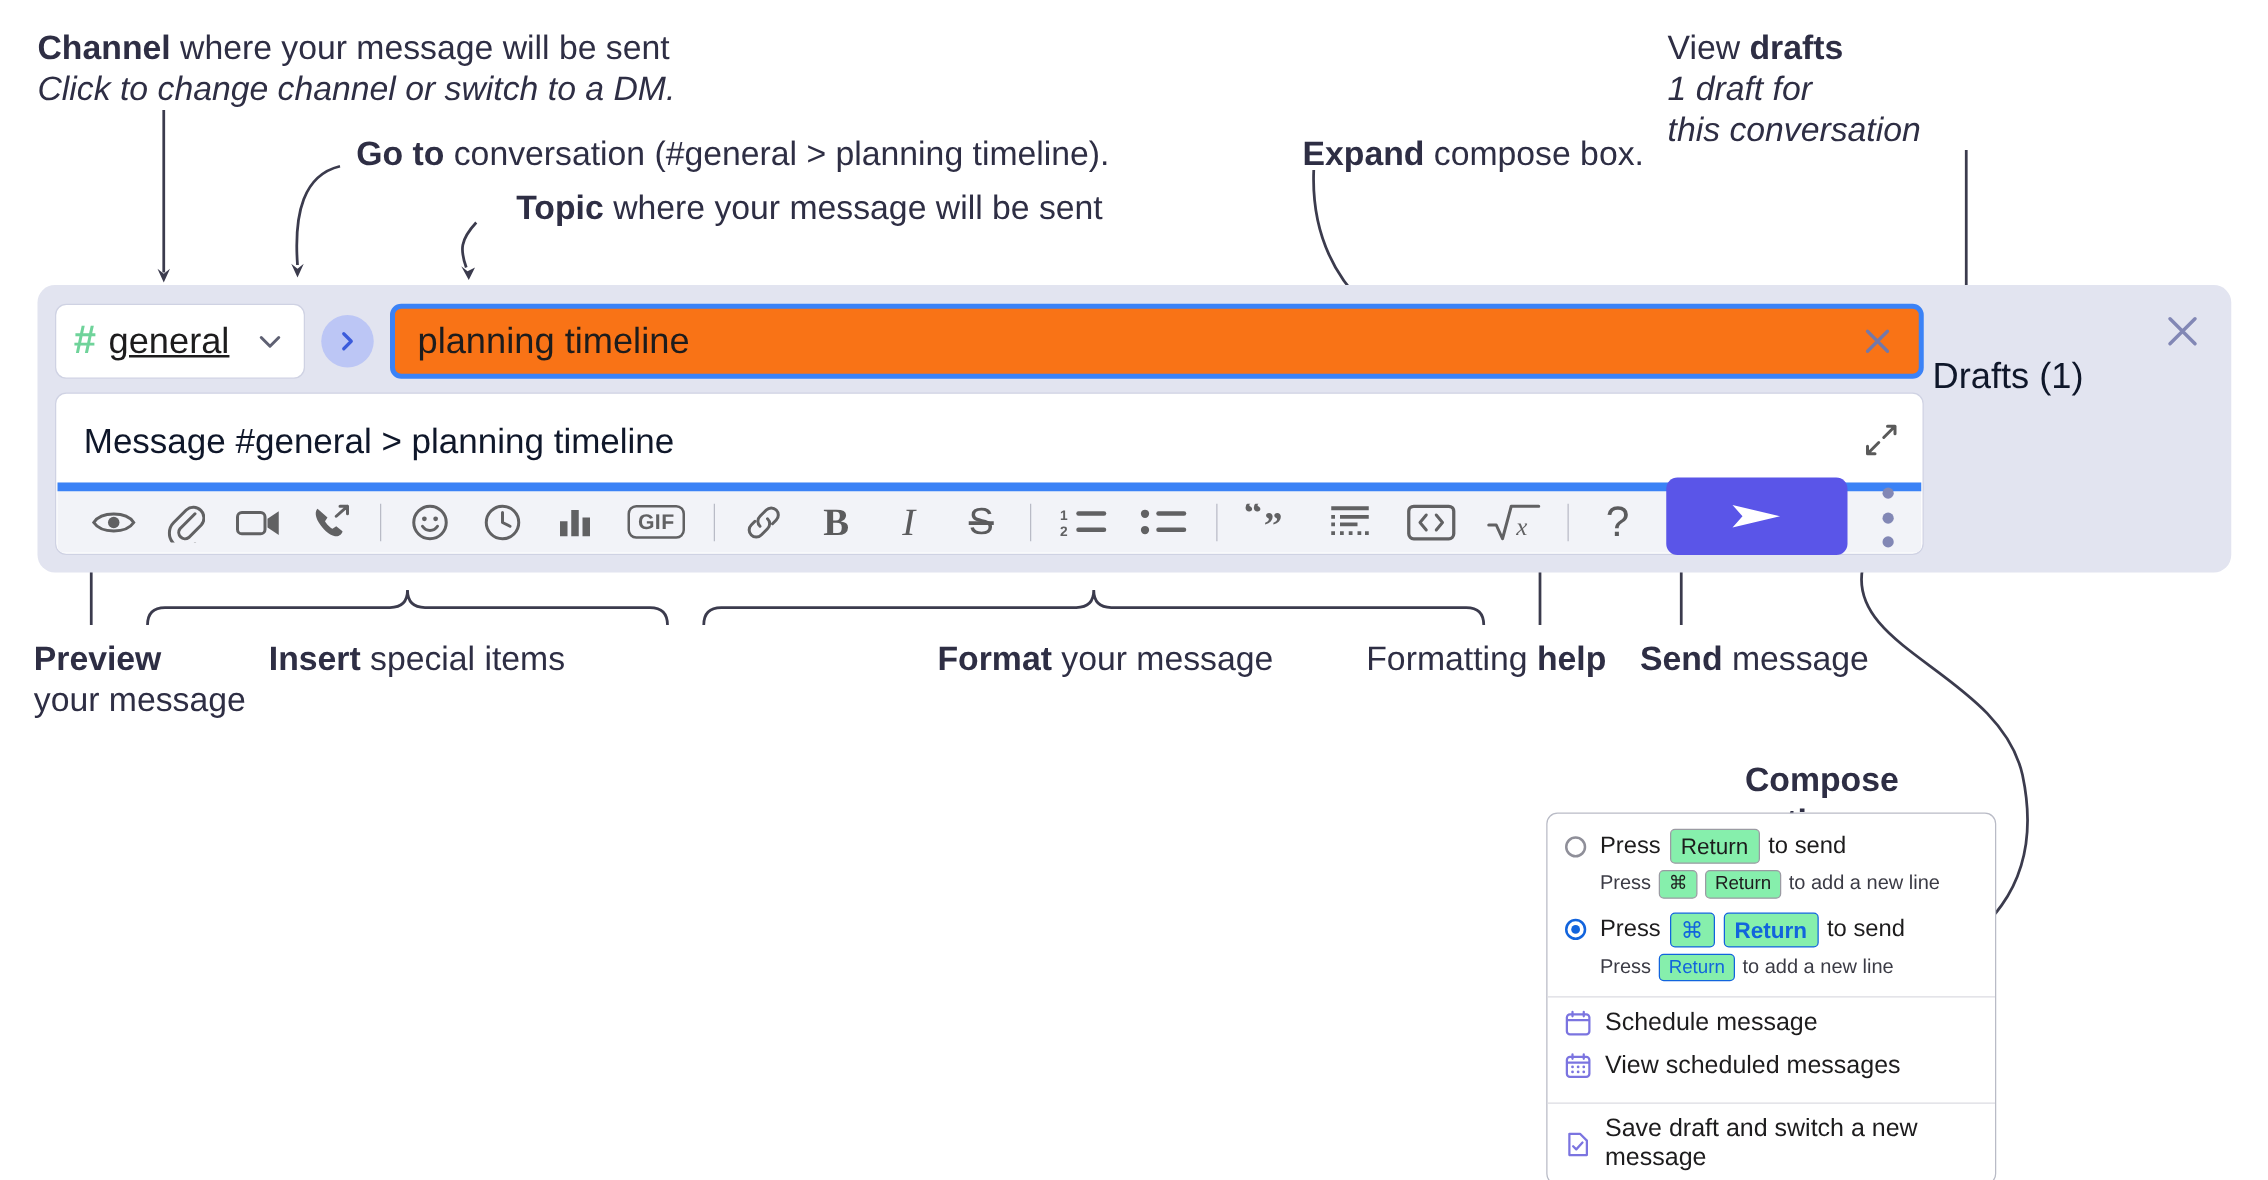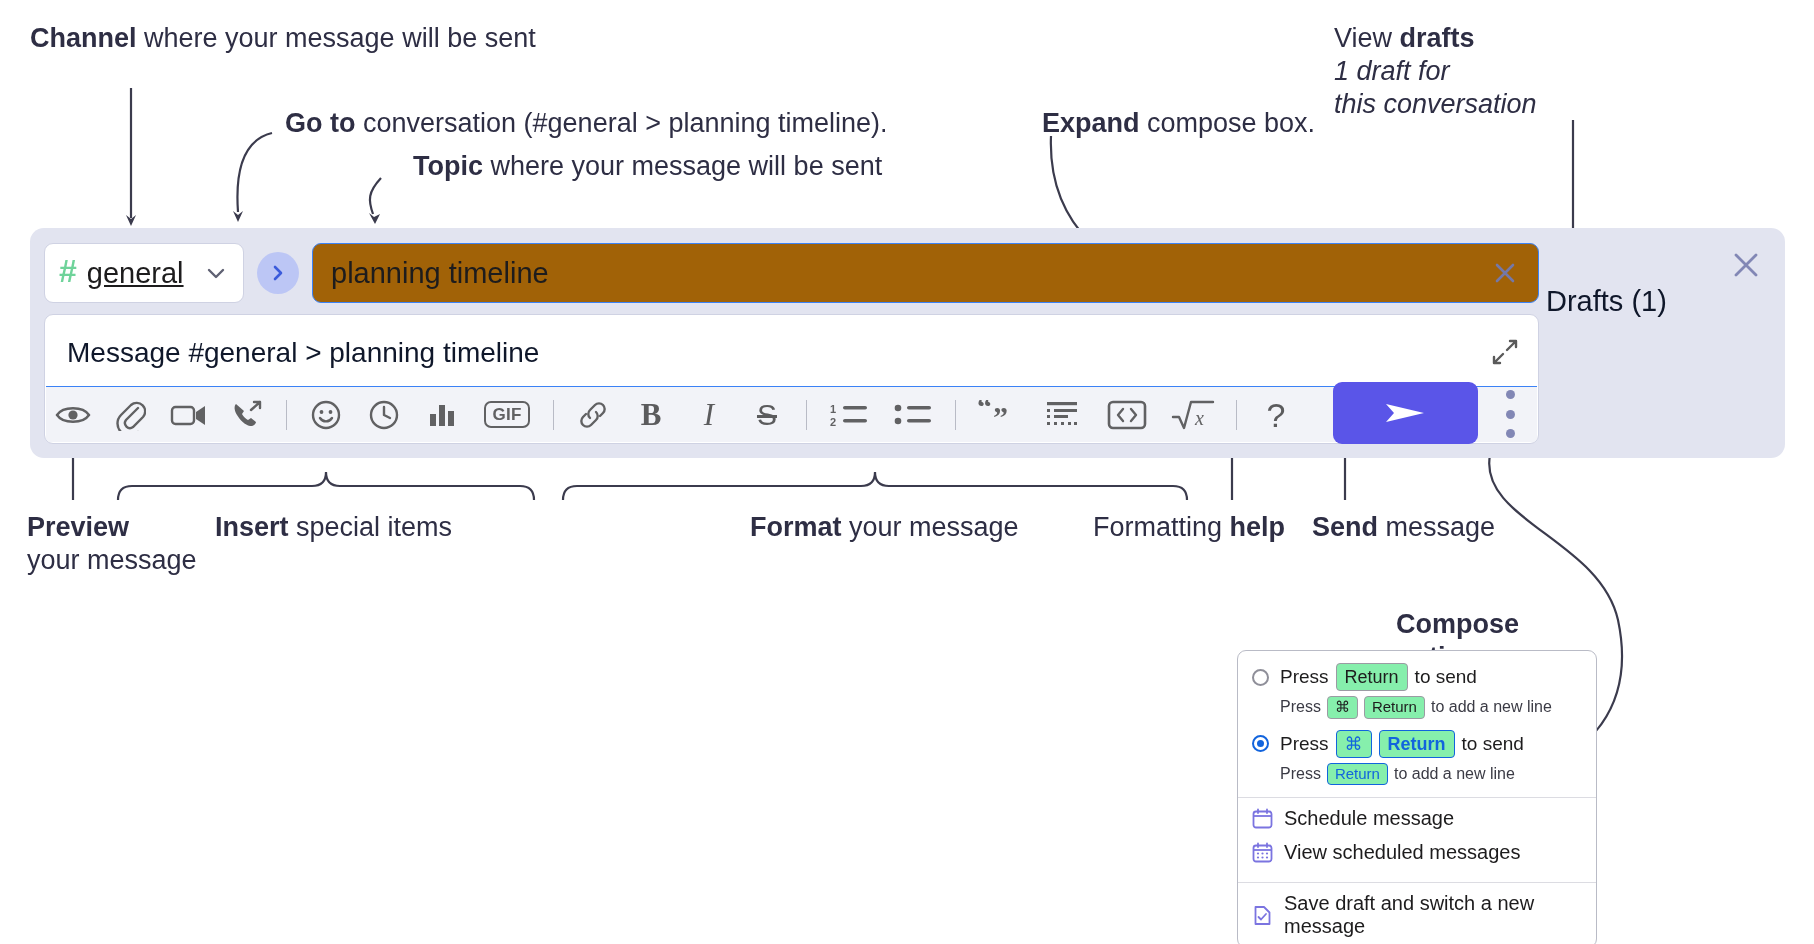--- a/index.html
+++ b/index.html
@@ -44,40 +44,40 @@
   }
   .channel-name{font-size:29px;color:#1d1c1d;text-decoration:underline;}
   .chev{margin-left:auto;color:#5f6173;}
   .goto-btn{
     width:42px;height:42px;border-radius:50%;background:#bcc6f5;
     display:flex;align-items:center;justify-content:center;
     margin:0 13px;flex:0 0 auto;
   }
   .goto-btn svg{display:block;}
   .topic-field{
-    flex:1;height:60px;background:#a16207;border:1px solid #3b82f6;border-radius:9px;
+    flex:1;height:60px;background:#f97316;border:4px solid #3b82f6;border-radius:9px;
     display:flex;align-items:center;padding:0 18px;box-sizing:border-box;
   }
   .topic-text{font-size:29px;color:#1d1c1d;flex:1;}
   .topic-x{color:#7478a8;display:flex;align-items:center;}
 
   .msg-box{
     position:absolute;left:0;top:72px;width:1495px;height:130px;
     background:#fff;border:1px solid #cfd2e3;border-radius:9px;
     box-sizing:border-box;overflow:hidden;
   }
   .msg-placeholder{
     position:absolute;left:22px;top:22px;font-size:28px;color:#0f172a;
   }
   .expand-btn{position:absolute;right:18px;top:22px;color:#5a5a5a;}
 
   .toolbar{
     position:absolute;left:1px;right:1px;bottom:1px;height:56px;
-    background:#f2f3f8;border-top:1px solid #3b82f6;
-    display:flex;align-items:center;padding:0 5px;box-sizing:border-box;
+    background:#f2f3f8;border-top:7px solid #3b82f6;
+    display:flex;align-items:center;padding:0 23px;box-sizing:border-box;
   }
   .ticon{
     width:44px;height:44px;display:flex;align-items:center;justify-content:center;
     color:#616163;flex:0 0 auto;
   }
   .tgap{width:14px;flex:0 0 auto;}
   .tdiv{width:1px;height:30px;background:#b9bbc6;margin:0 17px;flex:0 0 auto;}
   .gifbox{
     border:2.5px solid #616163;border-radius:7px;padding:1px 6px;
     font-size:17px;font-weight:bold;letter-spacing:.3px;color:#616163;
@@ -151,20 +151,21 @@
 
   <path d="M1345,500 L1345,452" stroke="#3b3b4d" stroke-width="2.2" fill="none"></path>
   <path d="M1345,444 l-5,11 l5,-4 l5,4 z" fill="#3b3b4d"></path>
 
   <path d="M1490,455 C1478,520 1600,540 1618,620 C1635,700 1600,760 1488,793" stroke="#3b3b4d" stroke-width="2.2" fill="none"></path>
   <path d="M1479,795 l12,-5 l-4,5 l4,5 z" fill="#3b3b4d"></path>
 </svg>
 
 <div class="ann" style="left:30px;top:22px;">
   <span><b>Channel</b><span> where your message will be sent</span></span><br>
+  <i>Click to change channel or switch to a DM.</i>
 </div>
 
 <div class="ann" style="left:285px;top:107px;">
   <b>Go to</b><span> conversation (#general &gt; planning timeline).</span>
 </div>
 
 <div class="ann" style="left:413px;top:150px;">
   <b>Topic</b><span> where your message will be sent</span>
 </div>
 

